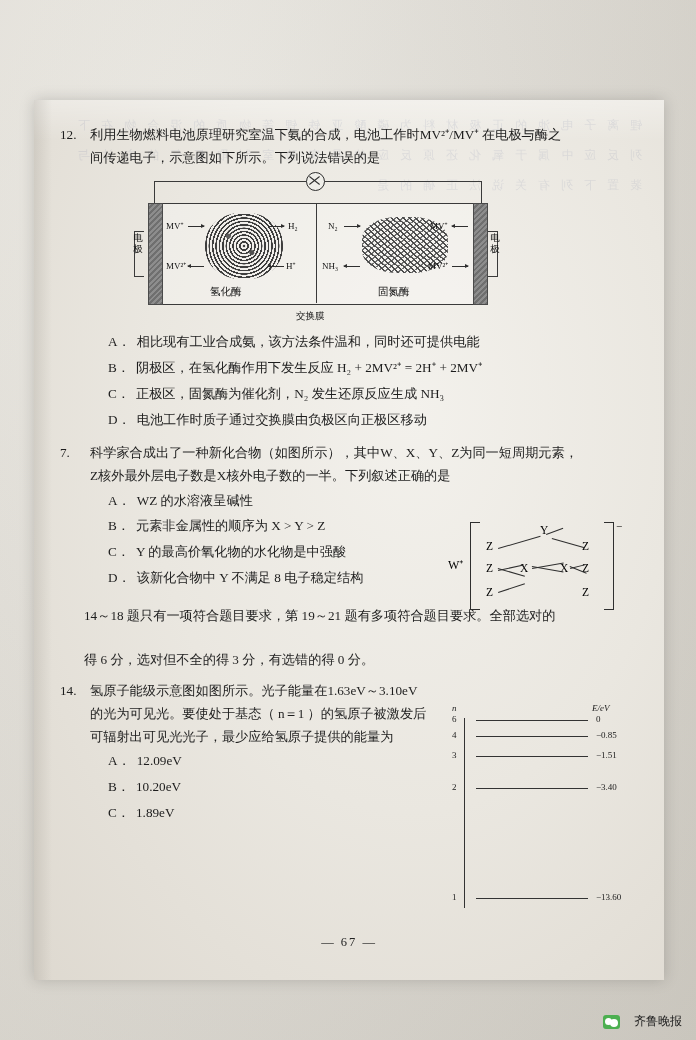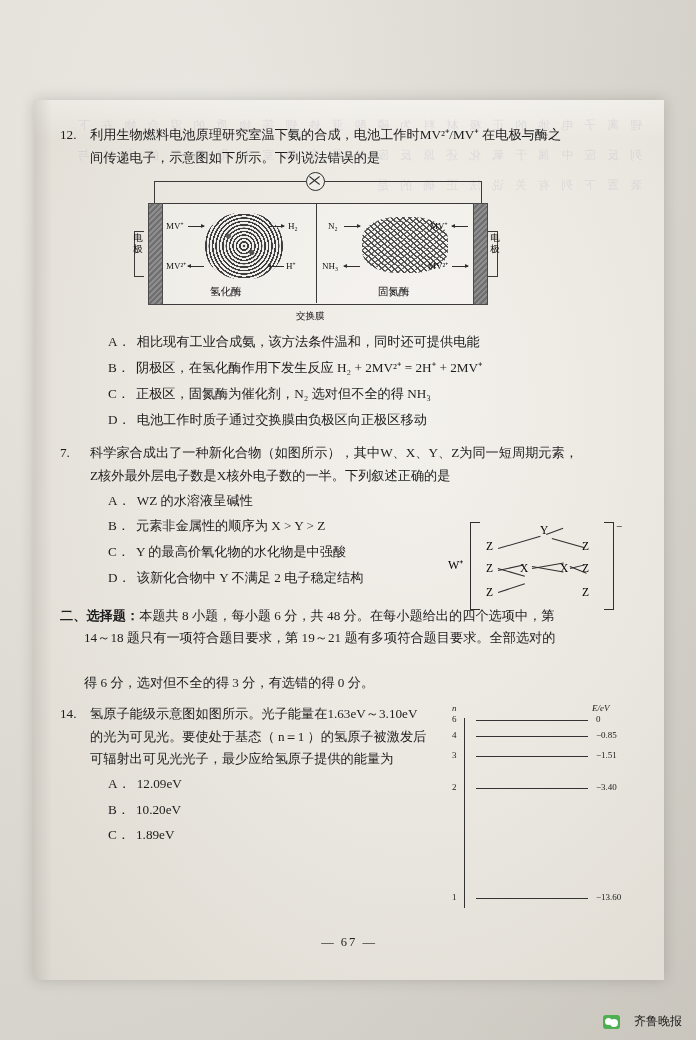--- a/index.html
+++ b/index.html
@@ -372,21 +372,21 @@
           <div class="lab" style="left:166px; top:133px; font-size:9.5px;">交换膜</div>
         </div>
 
         <div class="opt">
           <span class="lbl">A．</span><span>相比现有工业合成氨，该方法条件温和，同时还可提供电能</span>
         </div>
         <div class="opt">
           <span class="lbl">B．</span><span>阴极区，在氢化酶作用下发生反应 H₂ + 2MV²⁺ = 2H⁺ + 2MV⁺</span>
         </div>
         <div class="opt">
-          <span class="lbl">C．</span><span>正极区，固氮酶为催化剂，N₂ 选对但不全的得 NH₃</span>
+          <span class="lbl">C．</span><span>正极区，固氮酶为催化剂，N₂ 发生还原反应生成 NH₃</span>
         </div>
         <div class="opt">
           <span class="lbl">D．</span><span>电池工作时质子通过交换膜由负极区向正极区移动</span>
         </div>
       </div>
 
       <div class="q" style="margin-top:10px;">
         <div class="q-head">
           <div class="q-num">7.</div>
           <div class="q-body">科学家合成出了一种新化合物（如图所示），其中W、X、Y、Z为同一短周期元素，</div>
@@ -396,28 +396,25 @@
         <div class="opt">
           <span class="lbl">A．</span><span>WZ 的水溶液呈碱性</span>
         </div>
         <div class="opt">
           <span class="lbl">B．</span><span>元素非金属性的顺序为 X &gt; Y &gt; Z</span>
         </div>
         <div class="opt">
           <span class="lbl">C．</span><span>Y 的最高价氧化物的水化物是中强酸</span>
         </div>
         <div class="opt">
-          <span class="lbl">D．</span><span>该新化合物中 Y 不满足 2 电子稳定结构</span>
+          <span class="lbl">D．</span><span>该新化合物中 Y 不满足 8 电子稳定结构</span>
         </div>
       </div>
 
       <div class="sec">
-        <div>
-          <b>二、选择题：</b><span>本题共 8 小题，每小题 6 分，共 48 分。在每小题给出的四个选项中，第</span>
-        </div>
         <div class="indent" style="margin-left:24px;">14～18 题只有一项符合题目要求，第 19～21 题有多项符合题目要求。全部选对的</div>
         <div class="indent" style="margin-left:24px;margin-top:22px;">得 6 分，选对但不全的得 3 分，有选错的得 0 分。</div>
       </div>
 
       <div class="q" style="margin-top:8px;">
         <div class="q-head">
           <div class="q-num">14.</div>
           <div class="q-body">氢原子能级示意图如图所示。光子能量在1.63eV～3.10eV</div>
         </div>
         <div class="indent">的光为可见光。要使处于基态（ n＝1 ）的氢原子被激发后</div>

